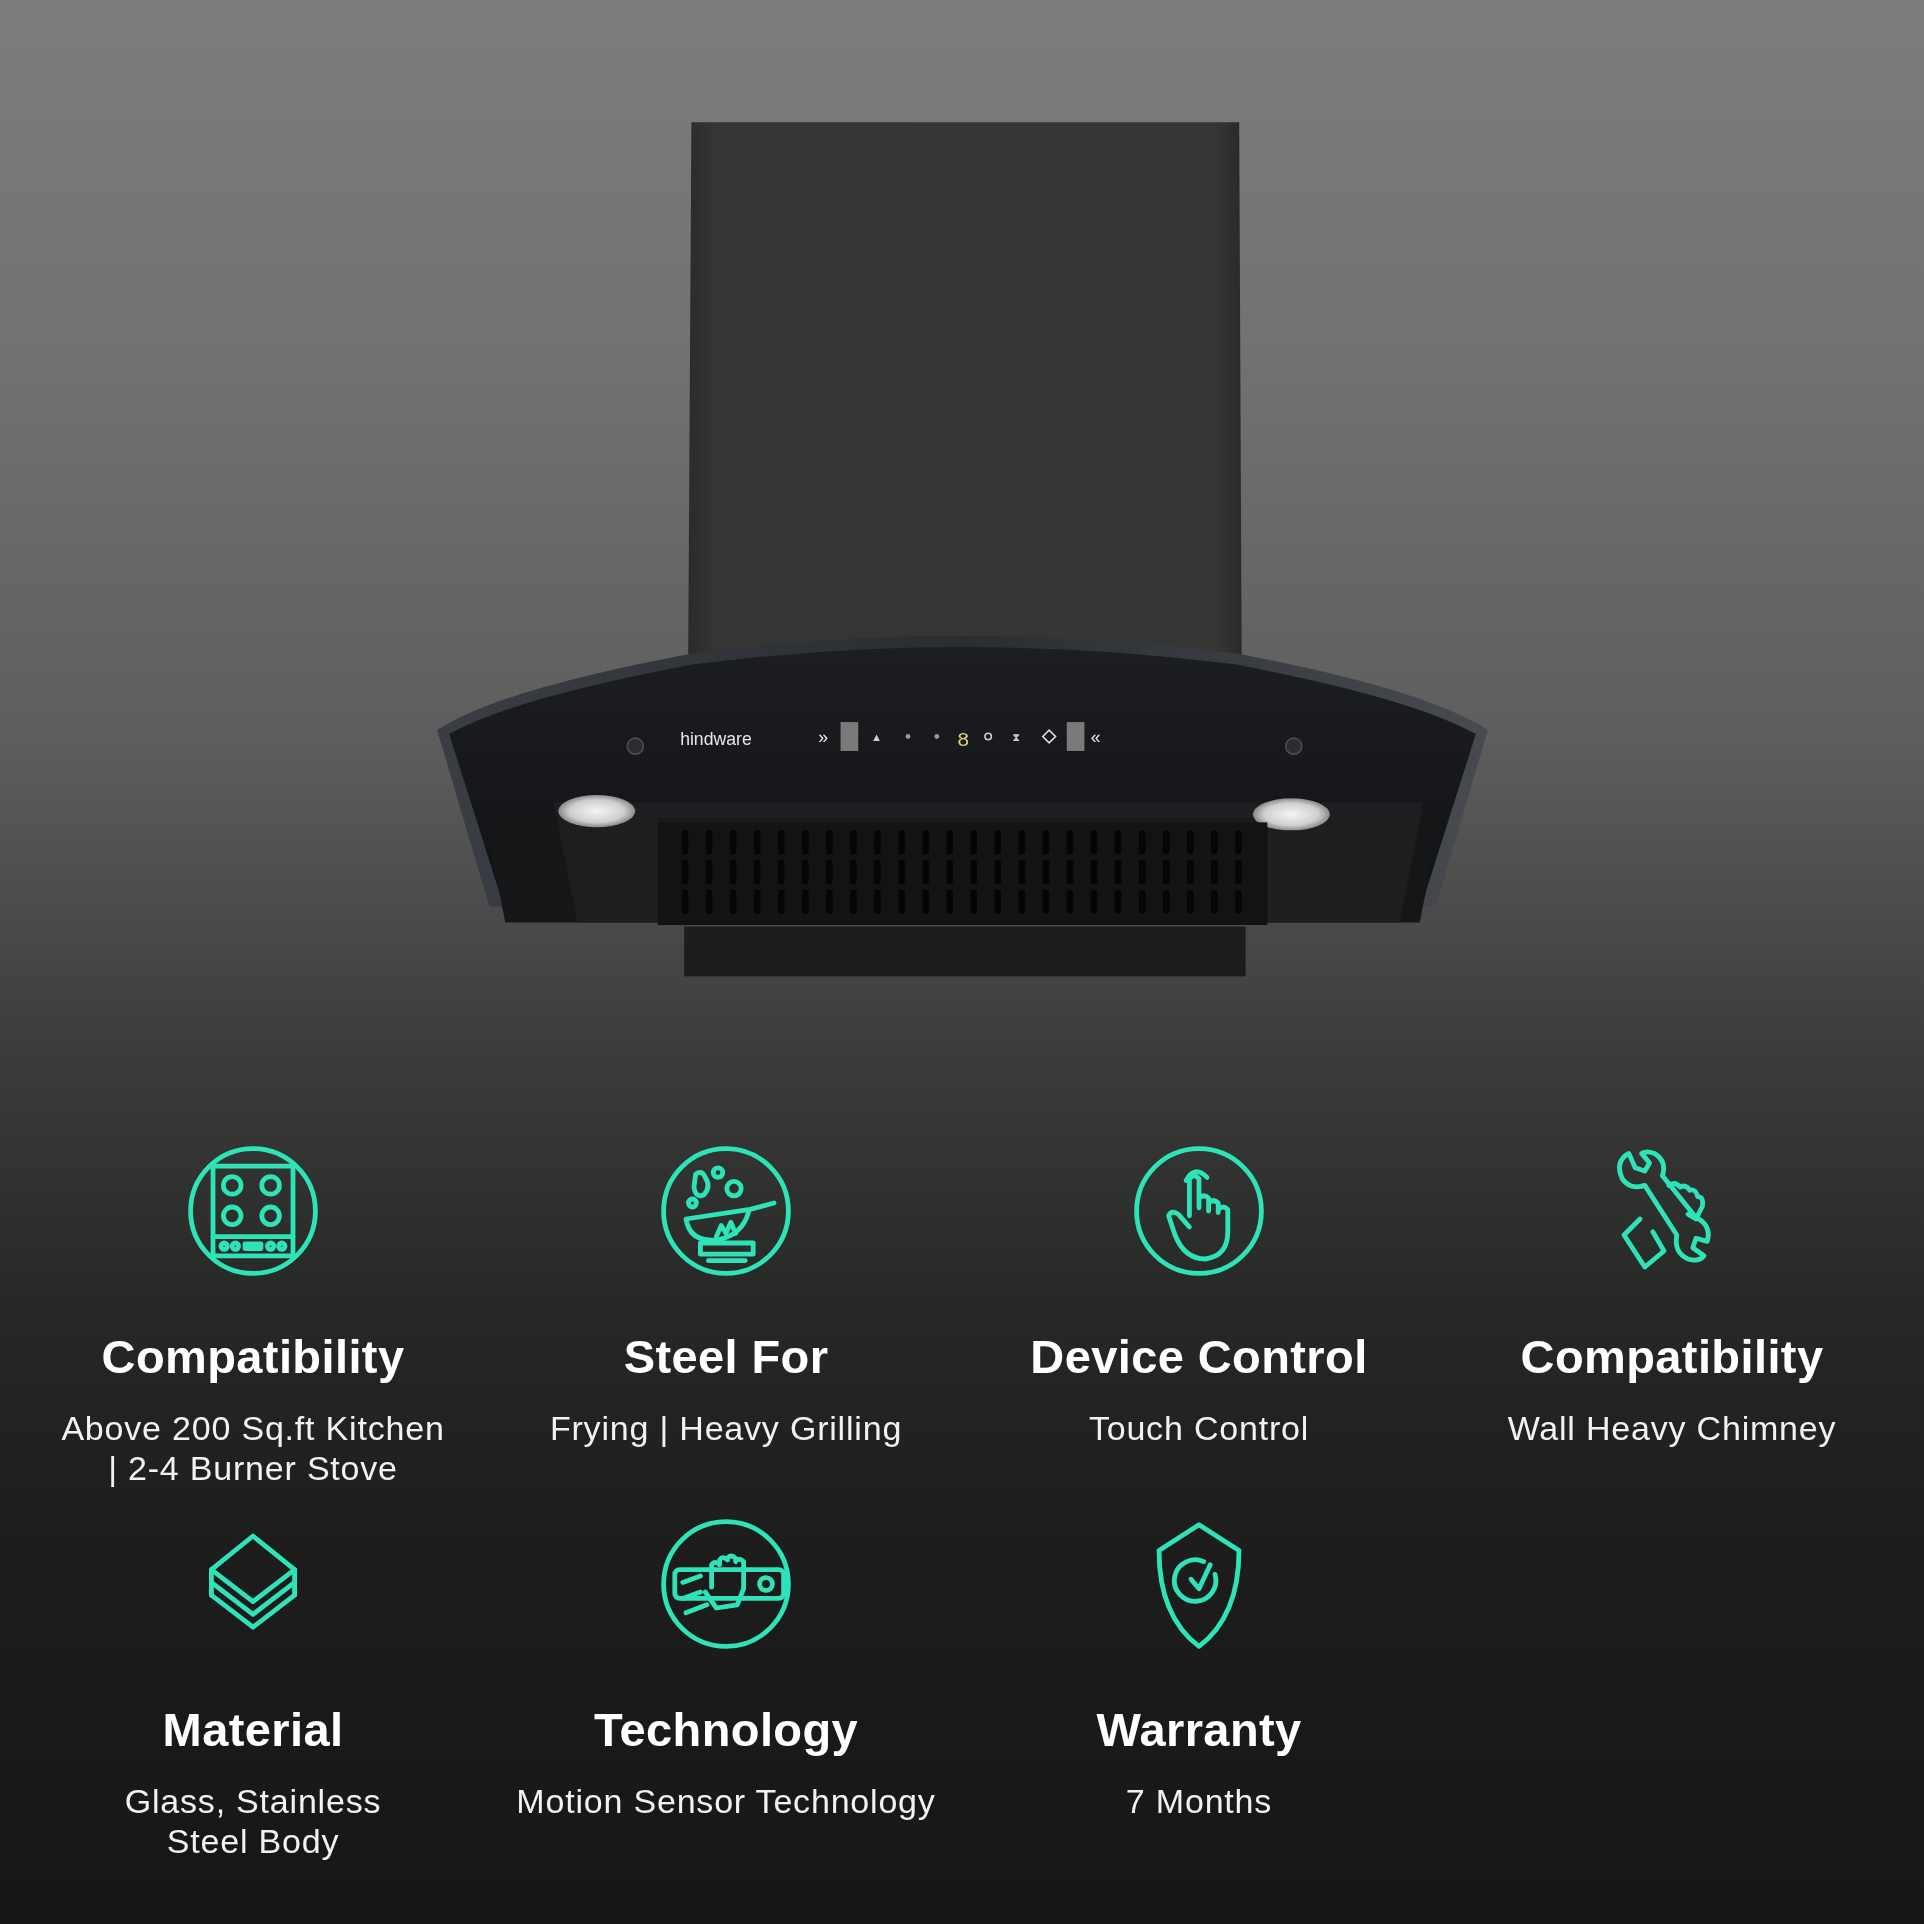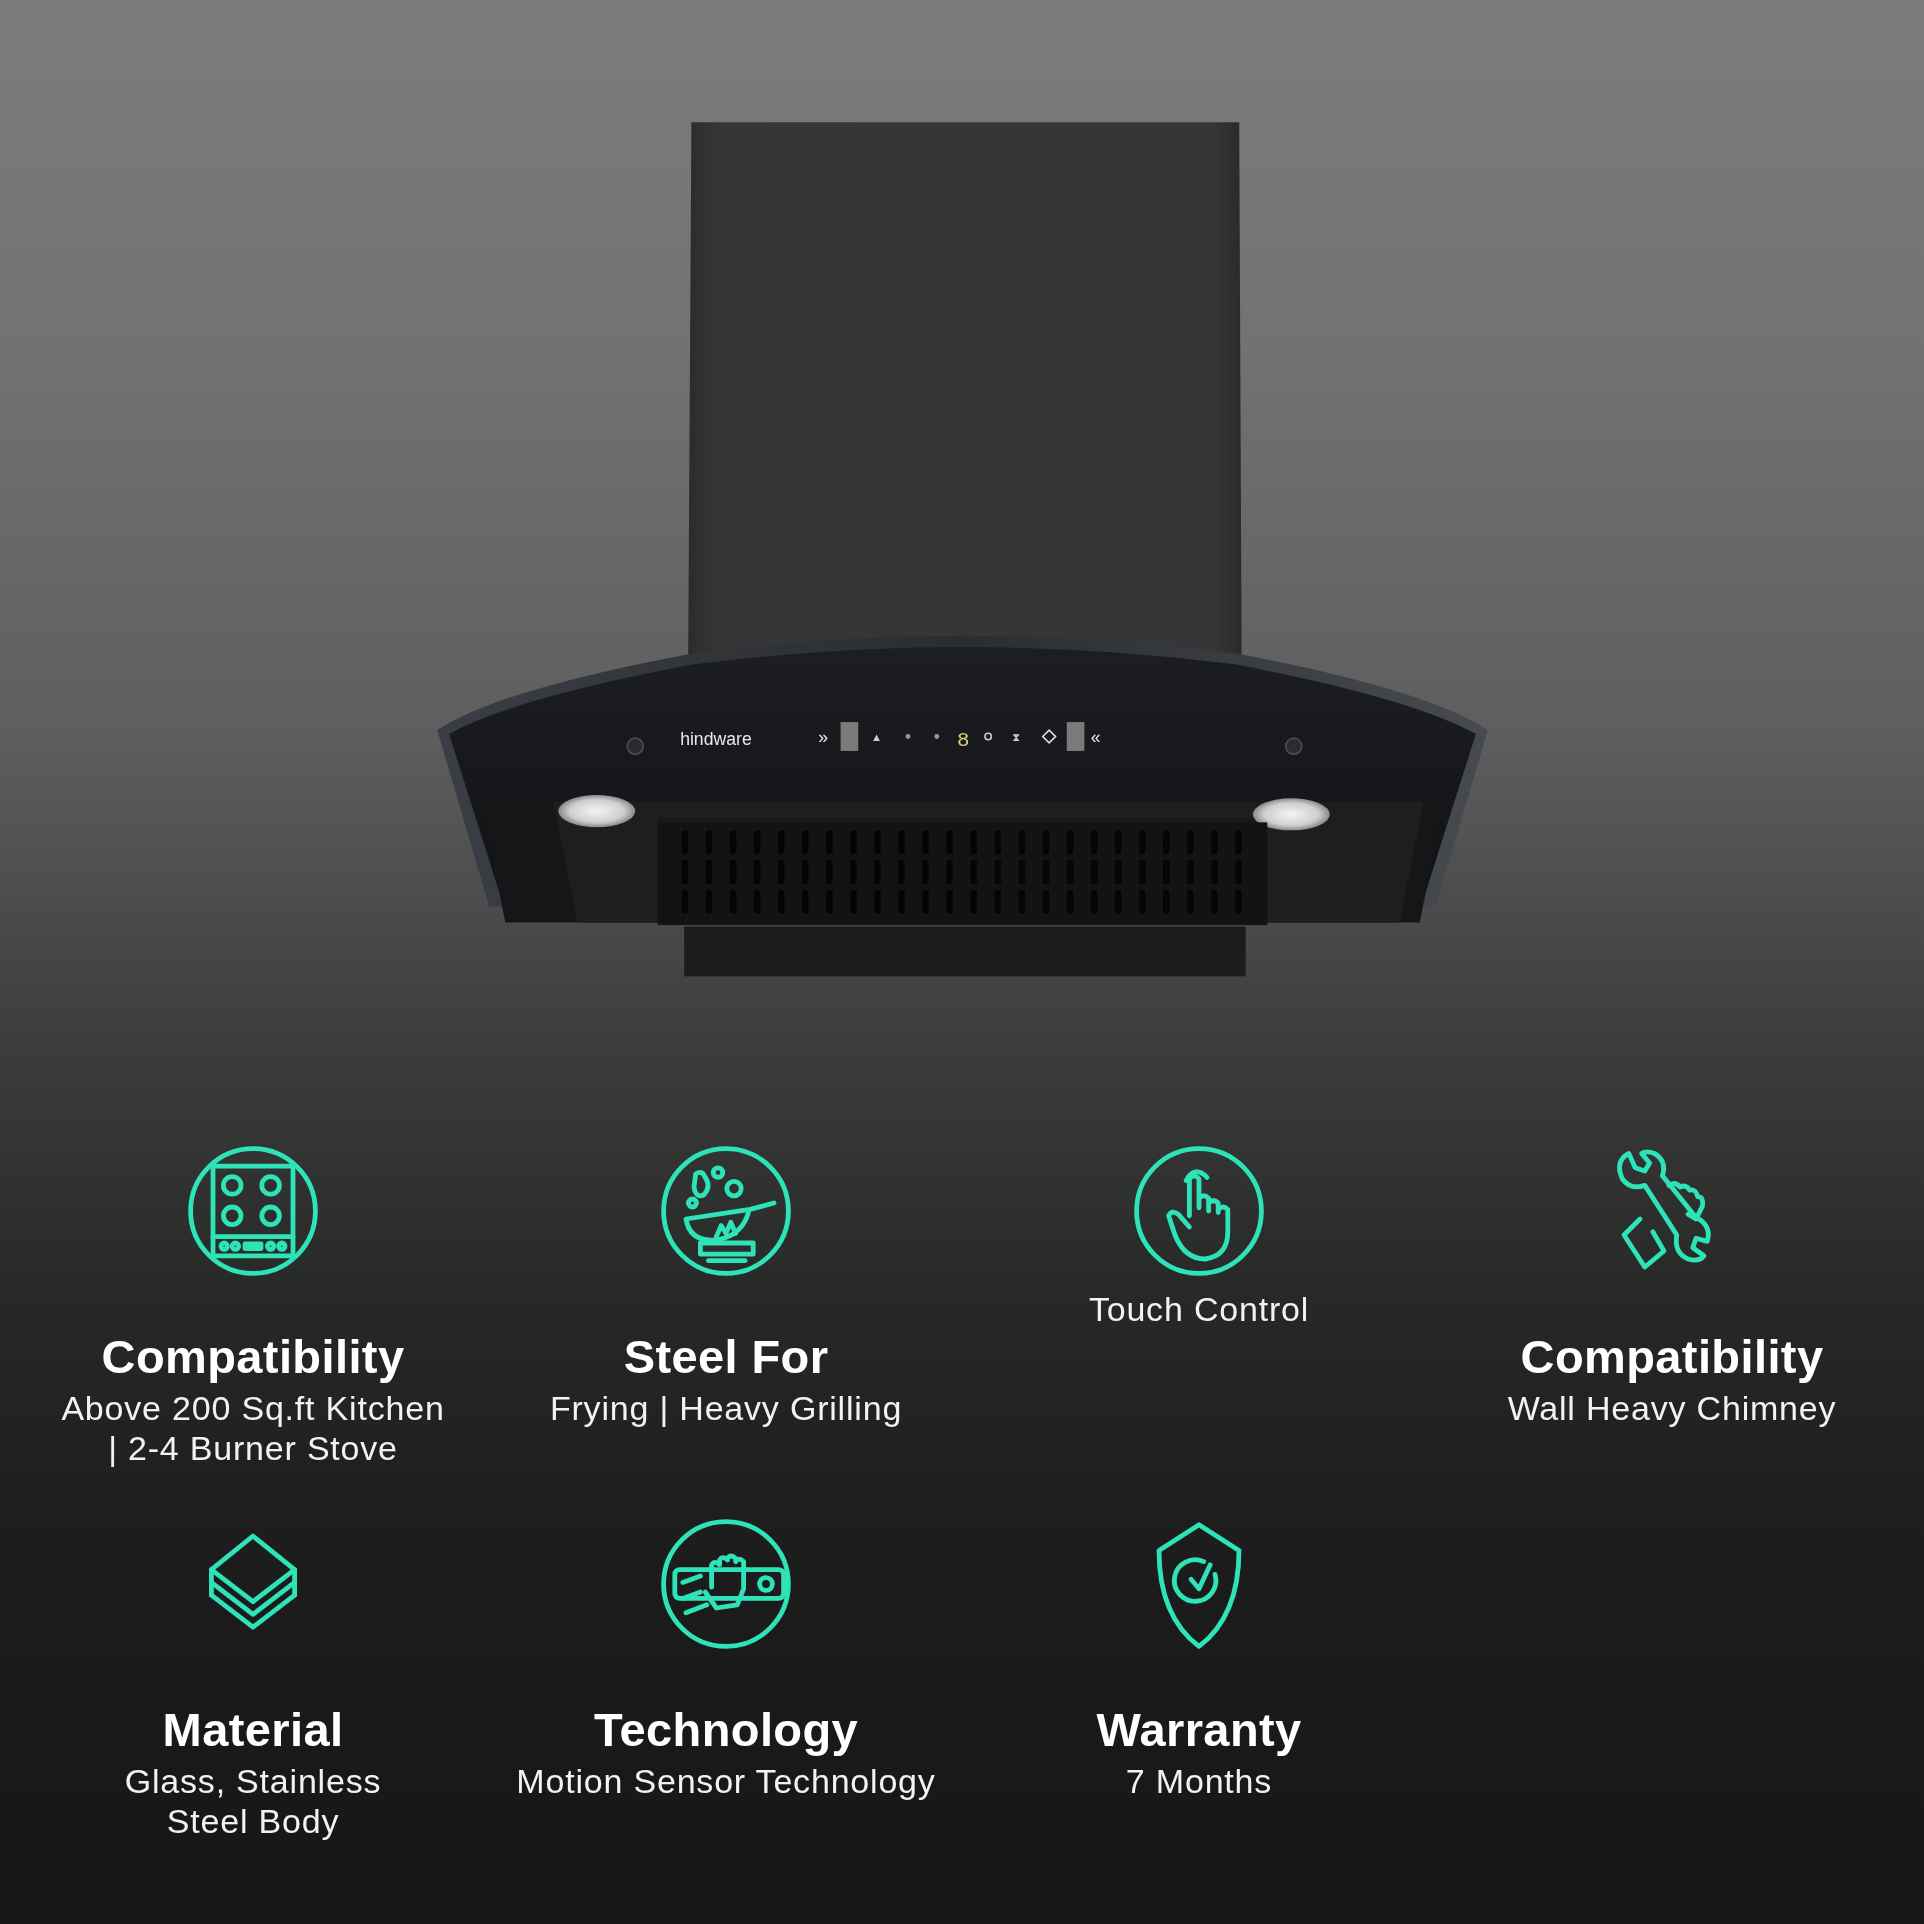--- a/index.html
+++ b/index.html
@@ -18,21 +18,21 @@
   .feature {
     display:flex; flex-direction:column; align-items:center; text-align:center;
     height:373px;
   }
   .feature .icon { width:144px; height:144px; display:flex; align-items:center; justify-content:center; }
   .feature .icon svg { width:144px; height:144px; overflow:visible; }
   .feature .title {
     margin-top:48px; font-size:47px; font-weight:bold; letter-spacing:0.4px; line-height:51px;
   }
   .feature .desc {
-    margin-top:6px; font-size:34px; line-height:40px; letter-spacing:0.8px; color:#f2f2f2;
+    margin-top:26px; font-size:34px; line-height:40px; letter-spacing:0.8px; color:#f2f2f2;
     white-space:pre-line; max-width:465px;
   }
   svg .ln { fill:none; stroke:#2ee3b8; stroke-width:6; stroke-linecap:round; stroke-linejoin:round; }
   svg .fl { fill:#2ee3b8; stroke:none; }
 </style>
 </head>
 <body>
 
 <svg class="hood" viewBox="0 0 2400 1240" xmlns="http://www.w3.org/2000/svg">
   <defs>
@@ -212,20 +212,21 @@
   </div>
 
   <div class="feature">
     <div class="icon">
       <svg viewBox="0 0 180 180">
         <circle class="ln" cx="90" cy="90" r="78"></circle>
         <path class="ln" d="M78 96 V50 q6 -8 12 0 V86 V74 q6 -6 12 0 V90 V80 q6 -6 12 0 V92 V88 q6 -6 12 0 V116 q0 30 -28 34 q-26 0 -38 -30 L52 96 q4 -8 12 -2 L78 110"></path>
         <path class="ln" d="M74 52 q10 -20 26 -4" stroke-width="4"></path>
       </svg>
     </div>
+    <div class="title">Device Control</div>
     <div class="desc">Touch Control</div>
   </div>
 
 
   <div class="feature">
     <div class="icon">
       <svg viewBox="0 0 180 180">
         <path class="ln" d="M36 18 q-18 10 -8 32 q10 14 28 8 L96 120 q-4 22 14 30 q14 4 20 -4 l-14 -10 l4 -12 l14 4 q6 -20 -14 -30 L78 46 q6 -18 -10 -28 q-10 -4 -16 0 l10 12 l-6 10 l-12 -4 z"></path>
         <path class="ln" d="M86 58 q8 -6 14 2 q8 -4 12 4 q8 -2 10 8 q8 0 6 12 l-8 16 l-10 -6"></path>
         <path class="ln" d="M50 100 L30 120 L56 160 L80 140 L66 116"></path>

